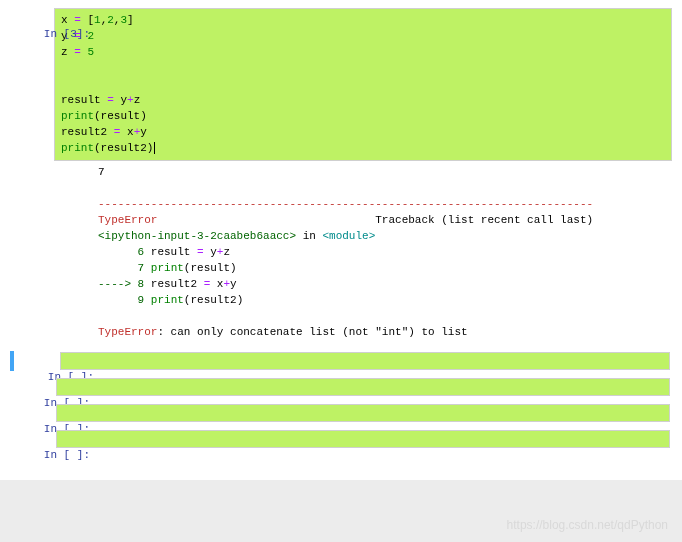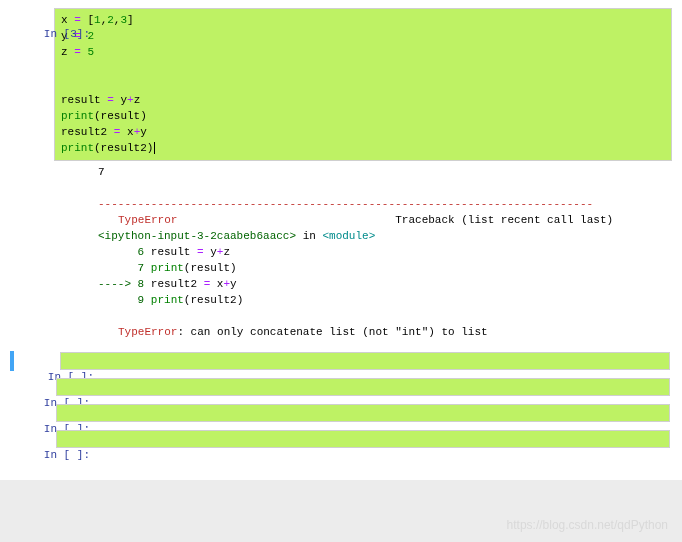--- a/index.html
+++ b/index.html
@@ -52,21 +52,21 @@
     white-space: pre;
   }
   .cell.selected { border-left: 4px solid #42A5F5; padding-left: 0; }
   .cell.selected .prompt { left: 0; }
   .empty-cells .cell { padding: 1px 2px; }
   .empty-cells .code-area { min-height: 18px; padding: 2px 6px; }
   
   .kw   { color: #008000; font-weight: 500; }  
   .op   { color: #AA22FF; }                    
   .num  { color: #008000; }                    
-  .err-red { color: #c0302c; margin-left: 20px; }
+  .err-red { color: #c0302c; }
   .err-green { color: #006400; }
   .err-cyan { color: #008b8b; text-align: right; }
   .sep { color: #c0302c; }
   .footer {
     position: absolute;
     bottom: 0; left: 0; right: 0;
     height: 62px;
     background: #ececec;
   }
   .watermark {

